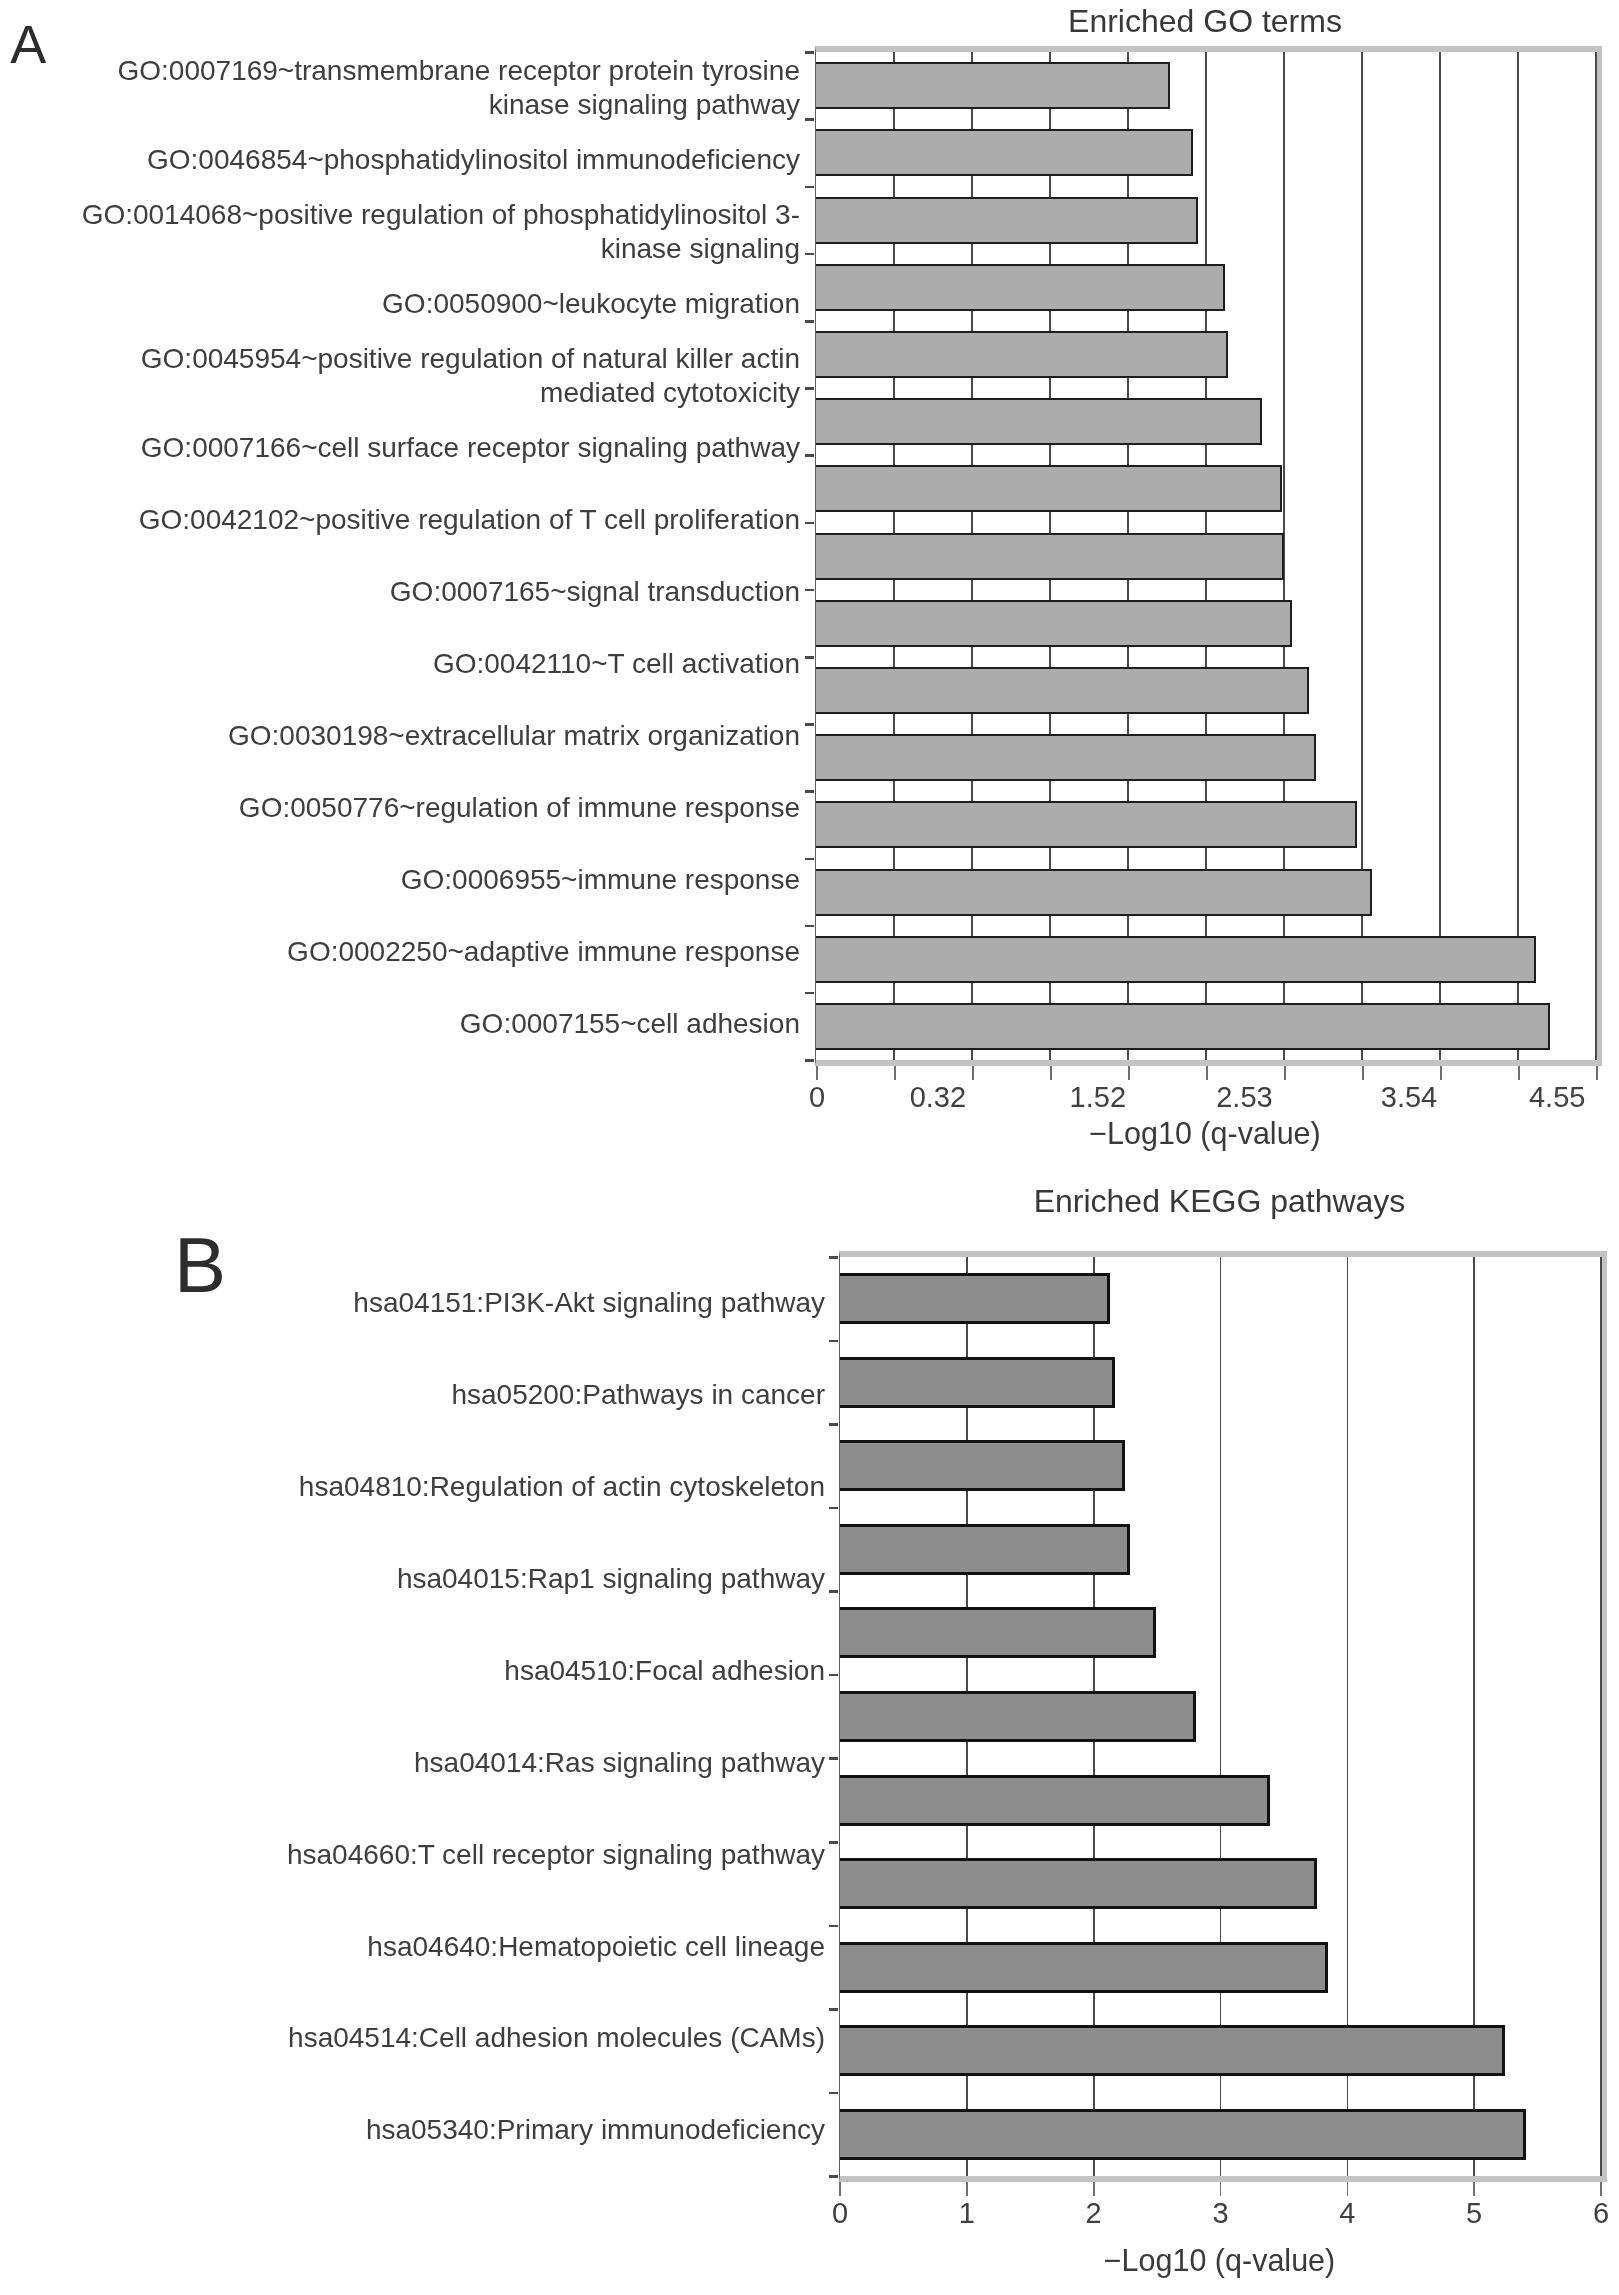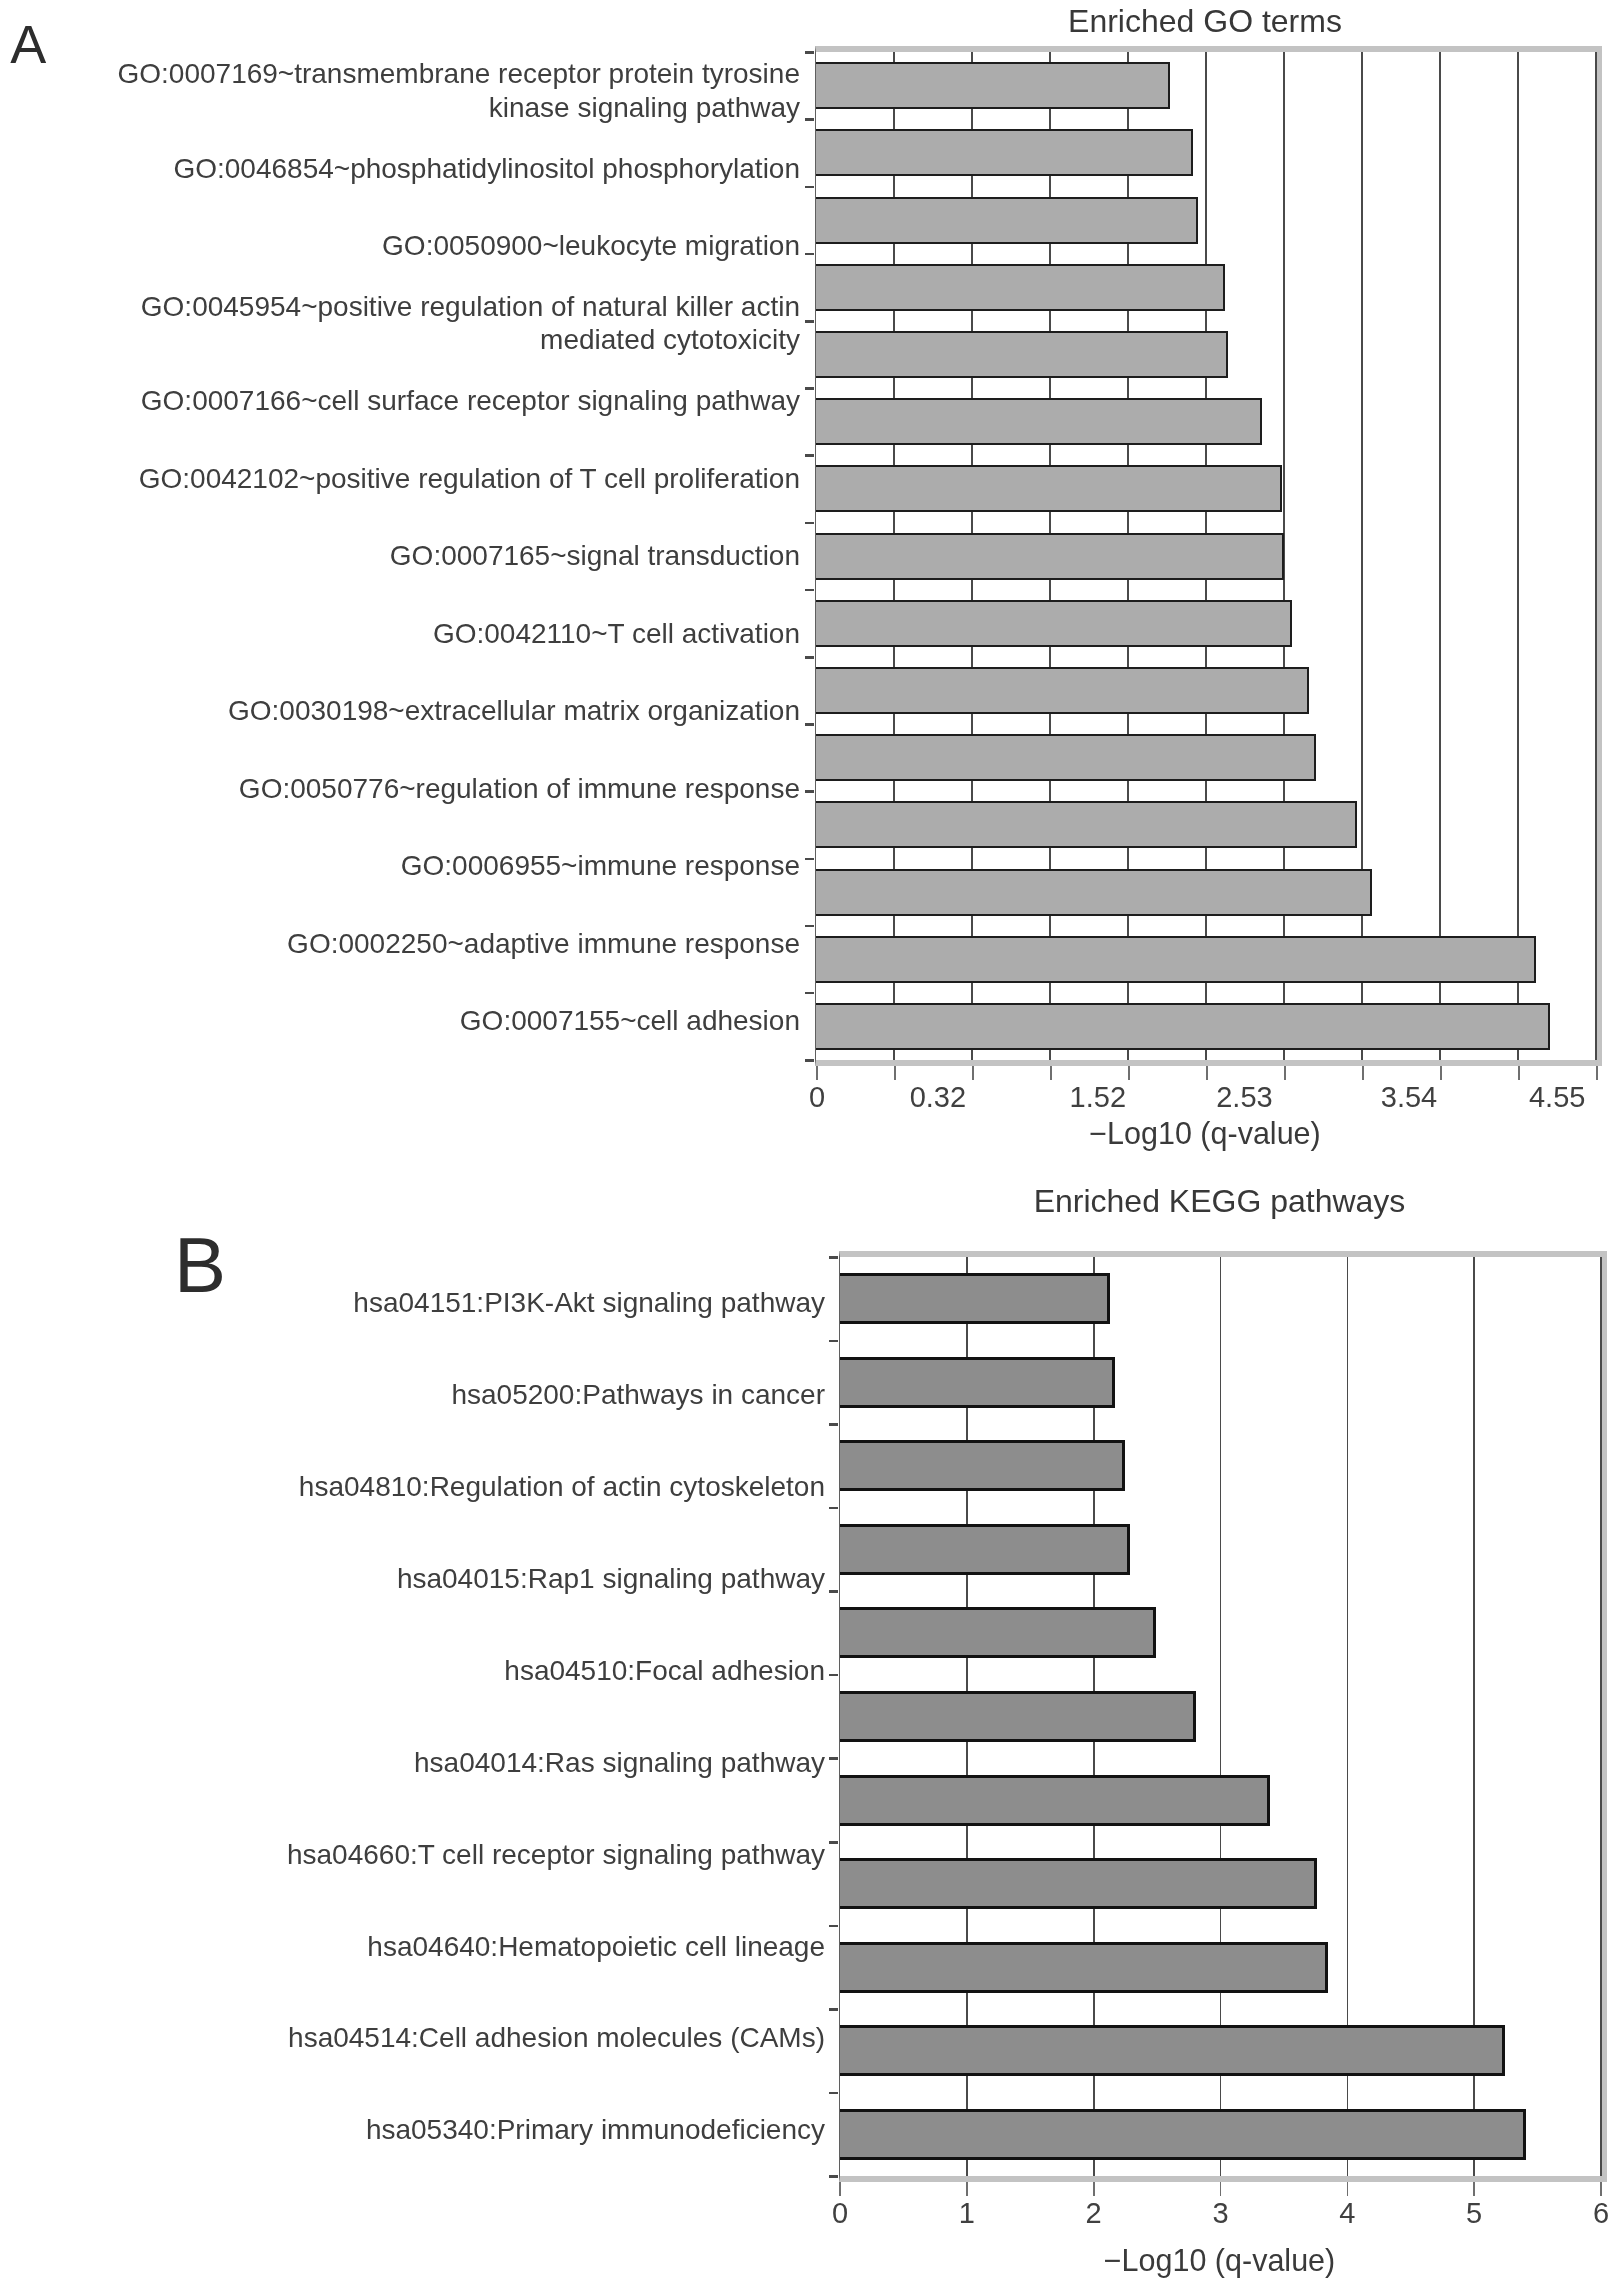--- a/index.html
+++ b/index.html
@@ -40,21 +40,22 @@
 
 <div class="page">
 
   <div class="panel" data-panel="0">
     <div class="abs panel-letter" style="left:10.2px;top:17px;font-size:54px;">A</div>
 
     <div class="abs chart-title" style="left:815px;top:2.5px;width:780px;">Enriched GO terms</div>
 
     <div class="abs labels-col" style="left:34px;top:52px;width:766px;height:1008px;">
         <div class="cat-label">GO:0007169~transmembrane receptor protein tyrosine kinase signaling pathway</div>
-        <div class="cat-label">GO:0046854~phosphatidylinositol phosphorylation</div>
+        <div class="cat-label">GO:0046854~phosphatidylinositol immunodeficiency</div>
+        <div class="cat-label">GO:0014068~positive regulation of phosphatidylinositol 3-kinase signaling</div>
         <div class="cat-label">GO:0050900~leukocyte migration</div>
         <div class="cat-label">GO:0045954~positive regulation of natural killer actin mediated cytotoxicity</div>
         <div class="cat-label">GO:0007166~cell surface receptor signaling pathway</div>
         <div class="cat-label">GO:0042102~positive regulation of T cell proliferation</div>
         <div class="cat-label">GO:0007165~signal transduction</div>
         <div class="cat-label">GO:0042110~T cell activation</div>
         <div class="cat-label">GO:0030198~extracellular matrix organization</div>
         <div class="cat-label">GO:0050776~regulation of immune response</div>
         <div class="cat-label">GO:0006955~immune response</div>
         <div class="cat-label">GO:0002250~adaptive immune response</div>

